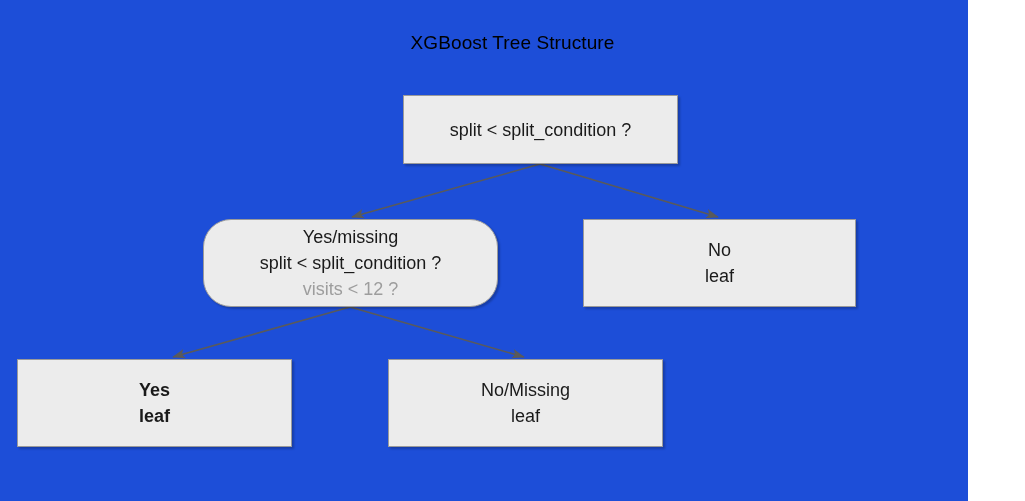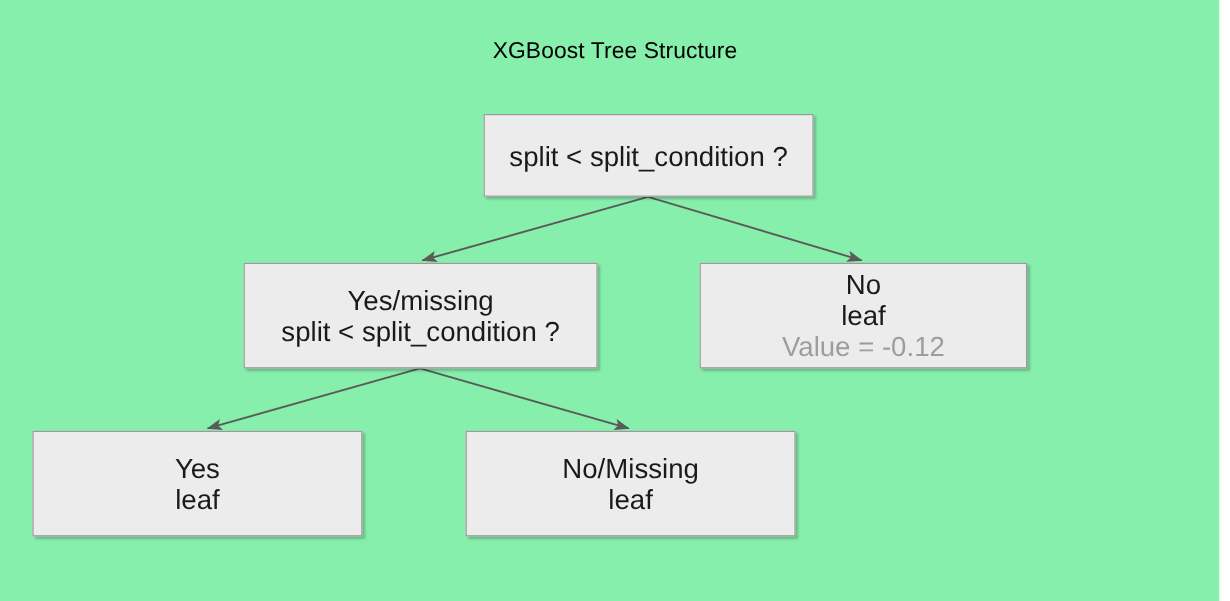--- a/index.html
+++ b/index.html
@@ -8,23 +8,22 @@
     padding: 0;
     background: #ffffff;
   }
   body {
     font-family: "Liberation Sans", sans-serif;
   }
   #canvas {
     position: relative;
     width: 968px;
     height: 501px;
-    background: #86efac;
+    background: #1d4ed8;
     overflow: hidden;
-    padding-left: 48px;
   }
   #edges {
     position: absolute;
     left: 0;
     top: 0;
     width: 1025px;
     height: 501px;
     pointer-events: none;
   }
   .diagram-title {
@@ -43,33 +42,33 @@
     background: #ececec;
     border: 1px solid #9a9a9a;
     box-shadow: 2px 2px 2px rgba(0,0,0,0.22);
     display: flex;
     flex-direction: column;
     align-items: center;
     justify-content: center;
     z-index: 2;
   }
   .node-line {
-    font-size: 23px;
+    font-size: 18px;
     line-height: 26px;
     color: #1a1a1a;
     white-space: nowrap;
   }
   .node-line.muted {
     color: #9d9d9d;
   }
   
   #node-root    { left: 403px; top: 95px;  width: 275px; height: 69px; }
-  #node-left    { left: 203px; top: 219px; width: 295px; height: 88px; }
+  #node-left    { left: 203px; top: 219px; width: 295px; height: 88px; border-radius: 28px; }
   #node-right   { left: 583px; top: 219px; width: 273px; height: 88px; }
-  #node-leaf-a  { left: 27px;  top: 359px; width: 275px; height: 88px; }
+  #node-leaf-a  { left: 17px;  top: 359px; width: 275px; height: 88px; font-weight: bold; }
   #node-leaf-b  { left: 388px; top: 359px; width: 275px; height: 88px; }
 </style>
 </head>
 <body>
 
 <div id="canvas">
 
   <div class="diagram-title">XGBoost Tree Structure</div>
 
   <svg id="edges" viewBox="0 0 1025 501">
@@ -88,26 +87,26 @@
     <line x1="350" y1="307" x2="524" y2="357" stroke="#5a5a5a" stroke-width="1.6" marker-end="url(#arrowhead)"></line>
   </svg>
 
   <div class="node" id="node-root">
     <div class="node-line">split &lt; split_condition ?</div>
   </div>
 
   <div class="node" id="node-left">
     <div class="node-line">Yes/missing</div>
     <div class="node-line">split &lt; split_condition ?</div>
+    <div class="node-line muted">visits &lt; 12 ?</div>
   </div>
 
   <div class="node" id="node-right">
     <div class="node-line">No</div>
     <div class="node-line">leaf</div>
-    <div class="node-line muted">Value = -0.12</div>
   </div>
 
   <div class="node" id="node-leaf-a">
     <div class="node-line">Yes</div>
     <div class="node-line">leaf</div>
   </div>
 
   <div class="node" id="node-leaf-b">
     <div class="node-line">No/Missing</div>
     <div class="node-line">leaf</div>

